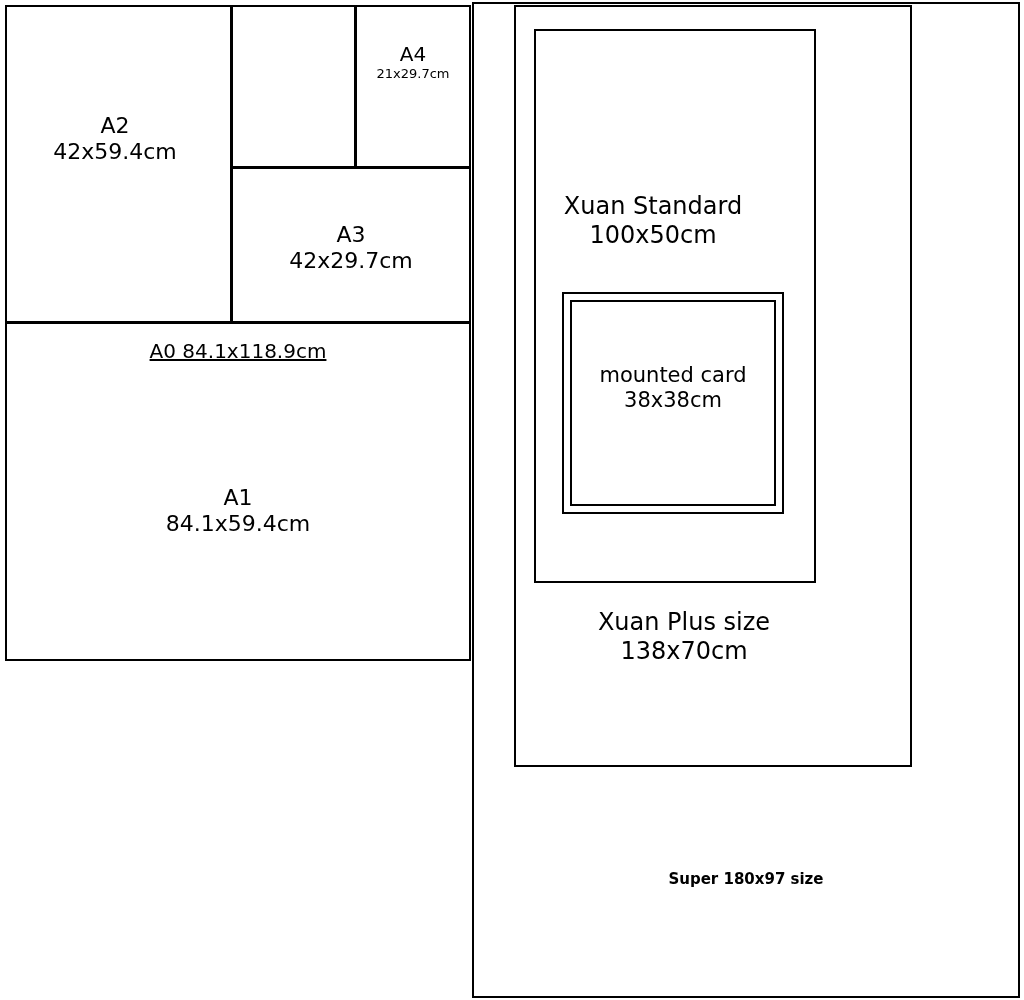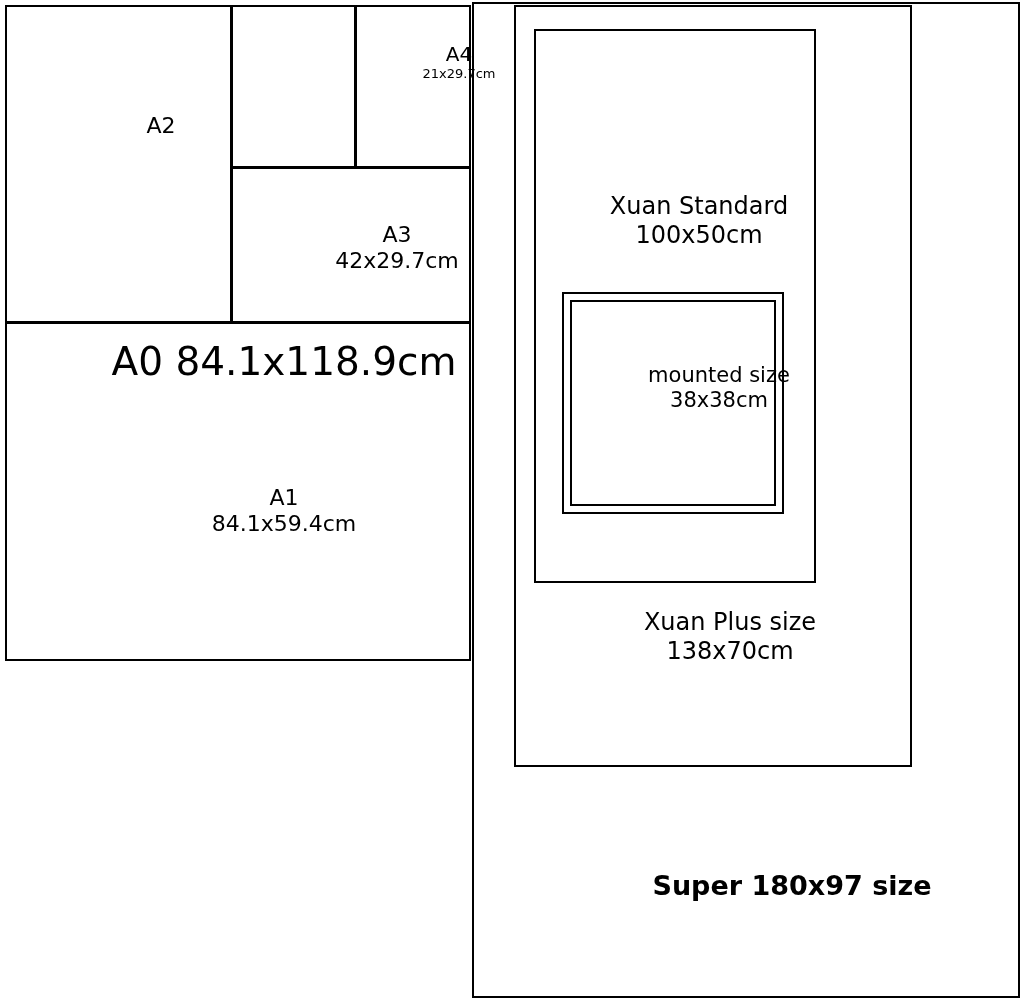--- a/index.html
+++ b/index.html
@@ -26,51 +26,50 @@
     position: absolute;
     box-sizing: border-box;
     border: 2px solid #000000;
     background: transparent;
   }
   .label {
     position: absolute;
     text-align: center;
     line-height: 1.2;
     white-space: nowrap;
-    padding-left: 46px;
   }
   .label .l1 { display: block; }
   .label .l2 { display: block; }
 
   
   #a0-box   { left: 5px;   top: 5px;   width: 466px; height: 656px; }
   #a1-box   { left: 5px;   top: 322px; width: 466px; height: 339px; }
   #a2-box   { left: 5px;   top: 5px;   width: 227px; height: 318px; }
   #a3-box   { left: 231px; top: 167px; width: 240px; height: 156px; }
   #a4-box   { left: 355px; top: 5px;   width: 116px; height: 163px; }
   #a4b-box  { left: 231px; top: 5px;   width: 125px; height: 163px; }
 
-  #a0-label { left: 5px;   top: 339px; width: 466px; font-size: 39px; }
+  #a0-label { left: 5px;   top: 339px; width: 466px; font-size: 20px; text-decoration: underline; }
   #a1-label { left: 5px;   top: 485px; width: 466px; font-size: 22px; }
   #a2-label { left: 5px;   top: 113px; width: 220px; font-size: 22px; }
   #a3-label { left: 231px; top: 222px; width: 240px; font-size: 22px; }
   #a4-label { left: 355px; top: 42px;  width: 116px; font-size: 20px; }
   #a4-label .l2 { font-size: 13px; }
 
   
   #super-box    { left: 472px; top: 2px;   width: 548px; height: 996px; }
   #xuanplus-box { left: 514px; top: 5px;   width: 398px; height: 762px; }
   #xuanstd-box  { left: 534px; top: 29px;  width: 282px; height: 554px; }
   #mount-outer  { left: 562px; top: 292px; width: 222px; height: 222px; }
   #mount-inner  { left: 570px; top: 300px; width: 206px; height: 206px; }
 
   #xuanstd-label  { left: 534px; top: 192px; width: 238px; font-size: 24px; }
   #xuanplus-label { left: 514px; top: 608px; width: 340px; font-size: 24px; }
   #mount-label    { left: 570px; top: 363px; width: 206px; font-size: 21px; }
-  #super-label    { left: 472px; top: 870px; width: 548px; font-size: 27px; font-weight: bold; }
+  #super-label    { left: 472px; top: 870px; width: 548px; font-size: 15px; font-weight: bold; }
 </style>
 </head>
 <body>
 
 <div class="stage">
 
   <div class="box" id="a0-box"></div>
   <div class="box" id="a1-box"></div>
   <div class="box" id="a2-box"></div>
   <div class="box" id="a4b-box"></div>
@@ -81,20 +80,21 @@
     <span class="l1">A0 84.1x118.9cm</span>
   </div>
 
   <div class="label" id="a1-label">
     <span class="l1">A1</span>
     <span class="l2">84.1x59.4cm</span>
   </div>
 
   <div class="label" id="a2-label">
     <span class="l1">A2</span>
+    <span class="l2">42x59.4cm</span>
   </div>
 
   <div class="label" id="a3-label">
     <span class="l1">A3</span>
     <span class="l2">42x29.7cm</span>
   </div>
 
   <div class="label" id="a4-label">
     <span class="l1">A4</span>
     <span class="l2">21x29.7cm</span>
@@ -105,21 +105,21 @@
   <div class="box" id="xuanstd-box"></div>
   <div class="box" id="mount-outer"></div>
   <div class="box" id="mount-inner"></div>
 
   <div class="label" id="xuanstd-label">
     <span class="l1">Xuan Standard</span>
     <span class="l2">100x50cm</span>
   </div>
 
   <div class="label" id="mount-label">
-    <span class="l1">mounted size</span>
+    <span class="l1">mounted card</span>
     <span class="l2">38x38cm</span>
   </div>
 
   <div class="label" id="xuanplus-label">
     <span class="l1">Xuan Plus size</span>
     <span class="l2">138x70cm</span>
   </div>
 
   <div class="label" id="super-label">
     <span class="l1">Super 180x97 size</span>

